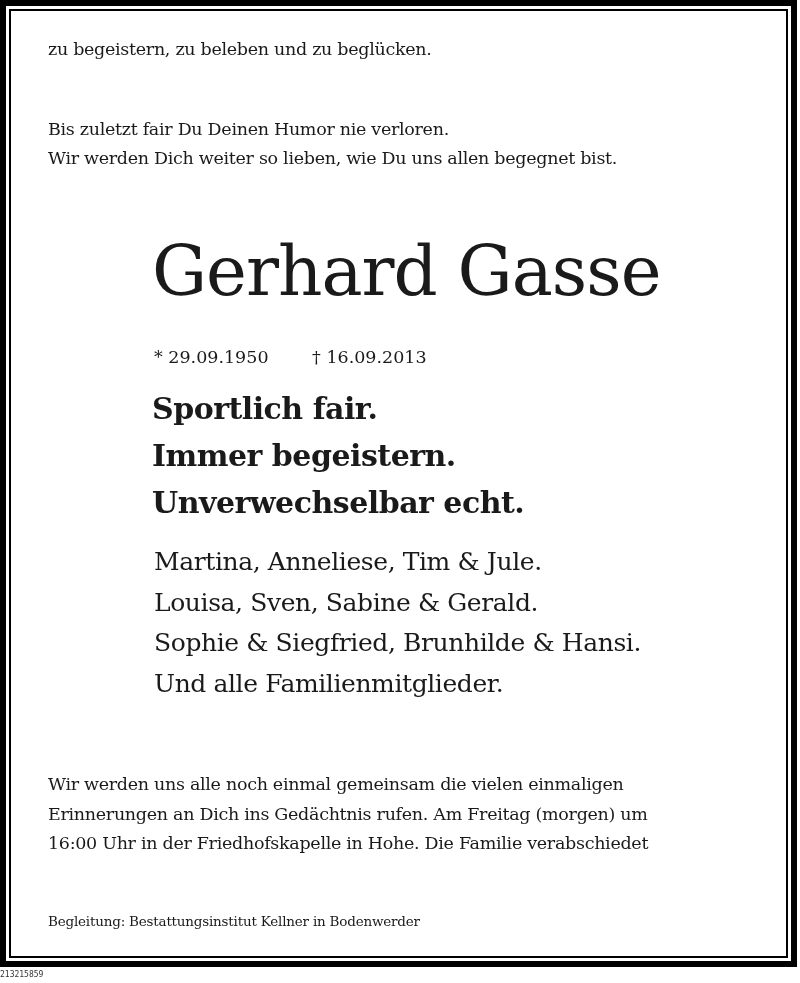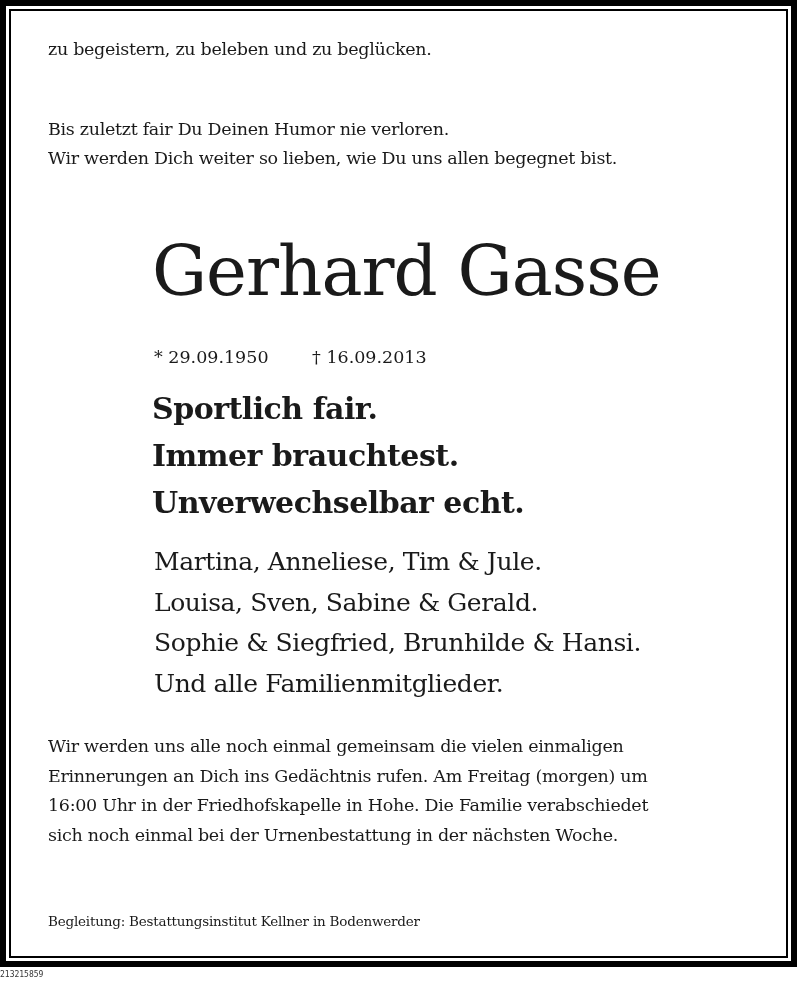--- a/index.html
+++ b/index.html
@@ -37,33 +37,32 @@
 
 <h1 class="name">Gerhard Gasse</h1>
 
 <div class="dates">
   <span>* 29.09.1950</span>
   <span class="death">† 16.09.2013</span>
 </div>
 
 <div class="motto">
   <span class="line">Sportlich fair.</span>
-  <span class="line">Immer brauchtest.</span>
+  <span class="line">Immer begeistern.</span>
   <span class="line">Unverwechselbar echt.</span>
 </div>
 
 <div class="family">
   <span class="line">Martina, Anneliese, Tim &amp; Jule.</span>
   <span class="line">Louisa, Sven, Sabine &amp; Gerald.</span>
   <span class="line">Sophie &amp; Siegfried, Brunhilde &amp; Hansi.</span>
   <span class="line">Und alle Familienmitglieder.</span>
 </div>
 
-<p class="p" style="top:732px; font-size:17.5px; line-height:29.5px;">
+<p class="p" style="top:770px; font-size:17.5px; line-height:29.5px;">
   <span class="line">Wir werden uns alle noch einmal gemeinsam die vielen einmaligen</span>
   <span class="line">Erinnerungen an Dich ins Gedächtnis rufen. Am Freitag (morgen) um</span>
   <span class="line">16:00 Uhr in der Friedhofskapelle in Hohe. Die Familie verabschiedet</span>
-  <span class="line">sich noch einmal bei der Urnenbestattung in der nächsten Woche.</span>
 </p>
 
 <div class="escort">Begleitung: Bestattungsinstitut Kellner in Bodenwerder</div>
 
 <div class="code">213215859</div>
 
 </body></html>

